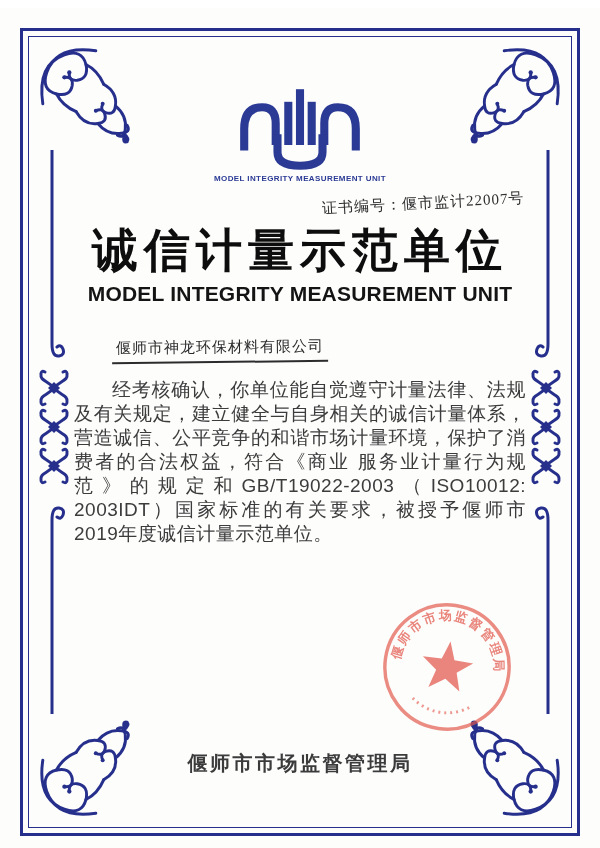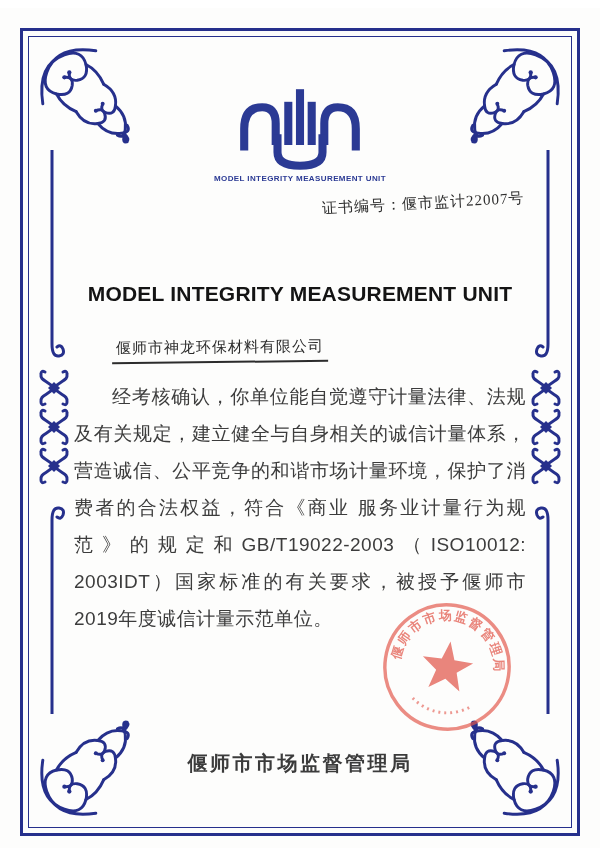--- a/index.html
+++ b/index.html
@@ -46,21 +46,21 @@
     font-weight:800;font-size:21px;letter-spacing:.2px;color:#141414;}
 
   
   .company{position:absolute;top:330px;left:112px;min-width:198px;
     font-family:"Liberation Serif",serif;font-size:15px;color:#2c2c2c;
     letter-spacing:1px;padding:0 4px 4px 4px;border-bottom:2px solid #2c2c2c;
     transform:rotate(-0.6deg);}
 
   
   .body-text{position:absolute;top:370px;left:74px;width:452px;
-    font-size:19px;line-height:37px;color:#3c3c3c;
+    font-size:19px;line-height:24px;color:#3c3c3c;
     text-align:justify;text-indent:2em;letter-spacing:.5px;}
 
   
   .issuer{position:absolute;top:646px;left:306px;font-size:16px;color:#3a3a3a;letter-spacing:1px;}
   .seal{position:absolute;top:590px;left:378px;width:138px;height:138px;transform:rotate(8deg);opacity:.85;}
   .footer-org{position:absolute;top:742px;left:0;width:600px;text-align:center;
     font-size:20px;font-weight:600;letter-spacing:2.5px;color:#3b3b3b;}
 </style>
 </head>
 <body>
@@ -223,20 +223,21 @@
       <path d="M62 22 L62 70"></path>
       <path d="M75 8 L75 70"></path>
       <path d="M88 22 L88 70"></path>
       <path d="M50 58 L50 78 Q50 93 75 93 Q100 93 100 78 L100 58"></path>
     </g>
   </svg>
   <div class="logo-wordmark">MODEL INTEGRITY MEASUREMENT UNIT</div>
 
   <div class="cert-no"><span>证书编号：</span><span>偃市监计22007号</span></div>
 
+  <div class="title-zh">诚信计量示范单位</div>
   <div class="title-en">MODEL INTEGRITY MEASUREMENT UNIT</div>
 
   <div class="company">偃师市神龙环保材料有限公司</div>
 
   <div class="body-text">经考核确认，你单位能自觉遵守计量法律、法规及有关规定，建立健全与自身相关的诚信计量体系，营造诚信、公平竞争的和谐市场计量环境，保护了消费者的合法权益，符合《商业 服务业计量行为规范》的规定和GB/T19022-2003（ISO10012: 2003IDT）国家标准的有关要求，被授予偃师市2019年度诚信计量示范单位。</div>
 
 
   <svg class="seal" viewBox="0 0 140 140">
     <circle cx="70" cy="70" r="63" fill="none" stroke="#e2574b" stroke-width="3.5" opacity="0.8"></circle>
     <polygon points="70,44 76.5,62.1 95.7,62.7 80.5,74.4 85.9,92.8 70,82 54.1,92.8 59.5,74.4 44.3,62.7 63.5,62.1" fill="#e2574b" opacity="0.85"></polygon>

